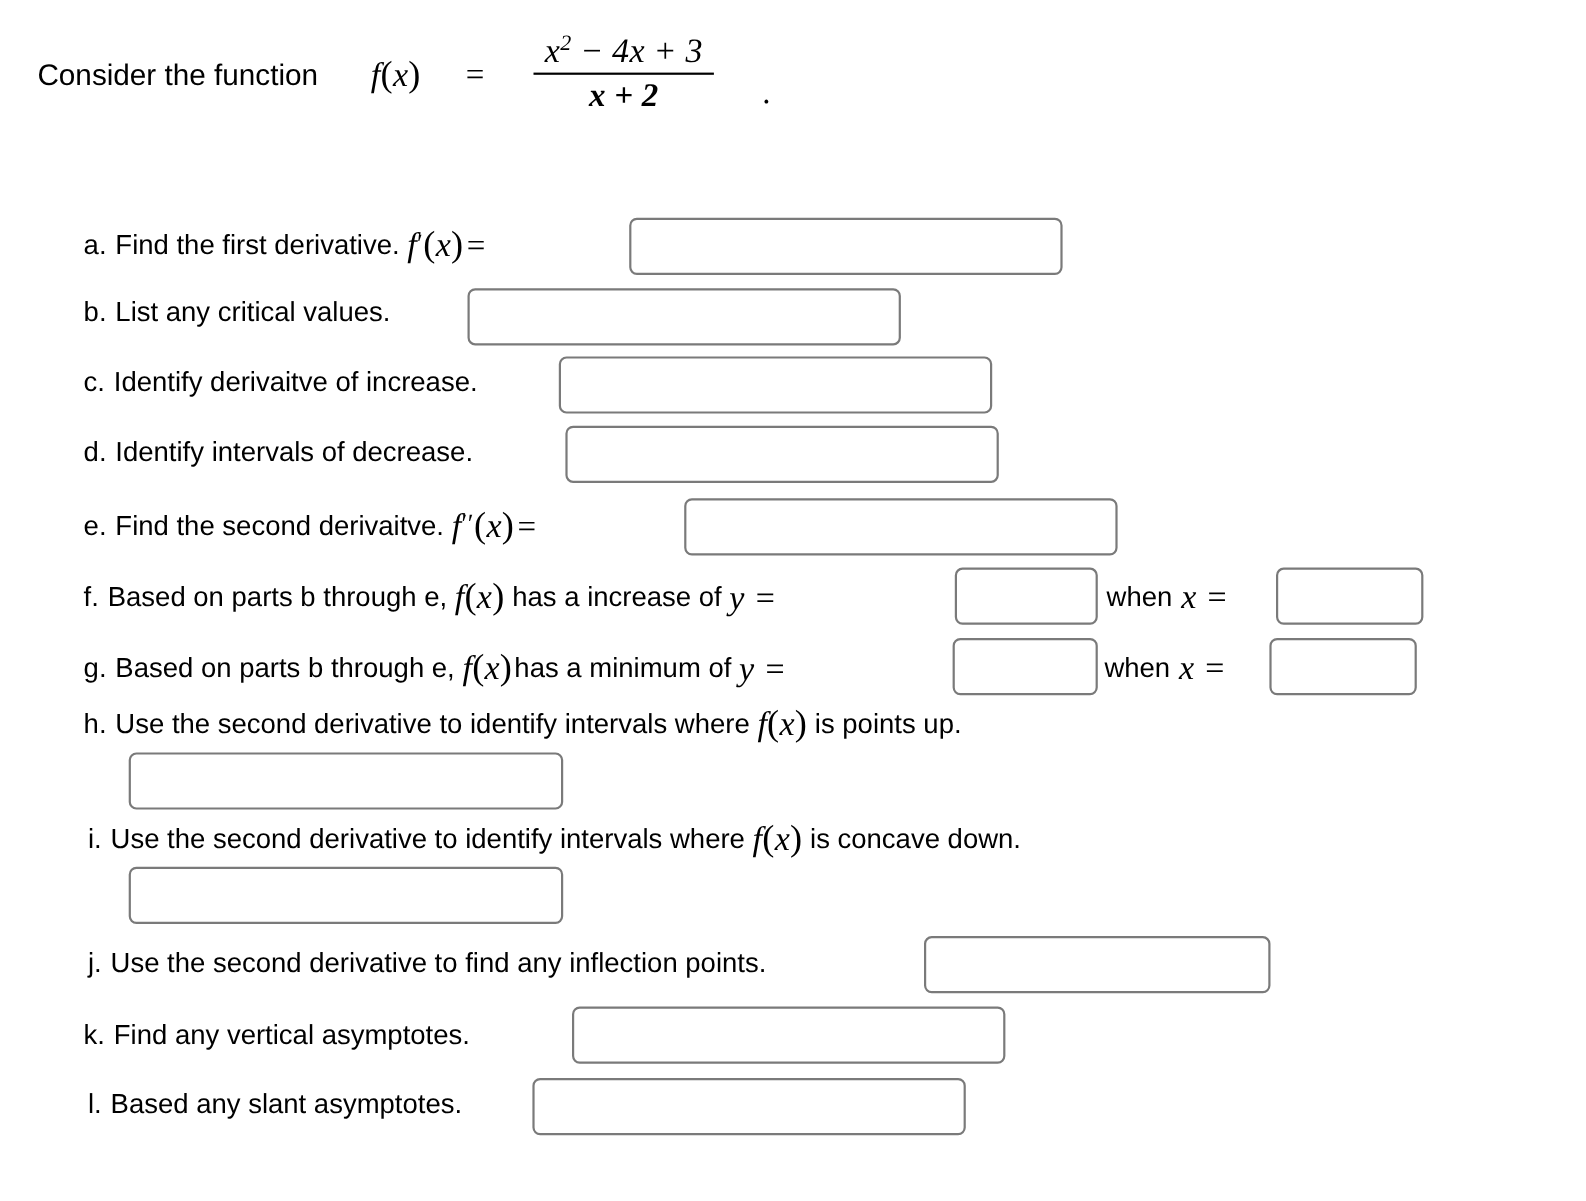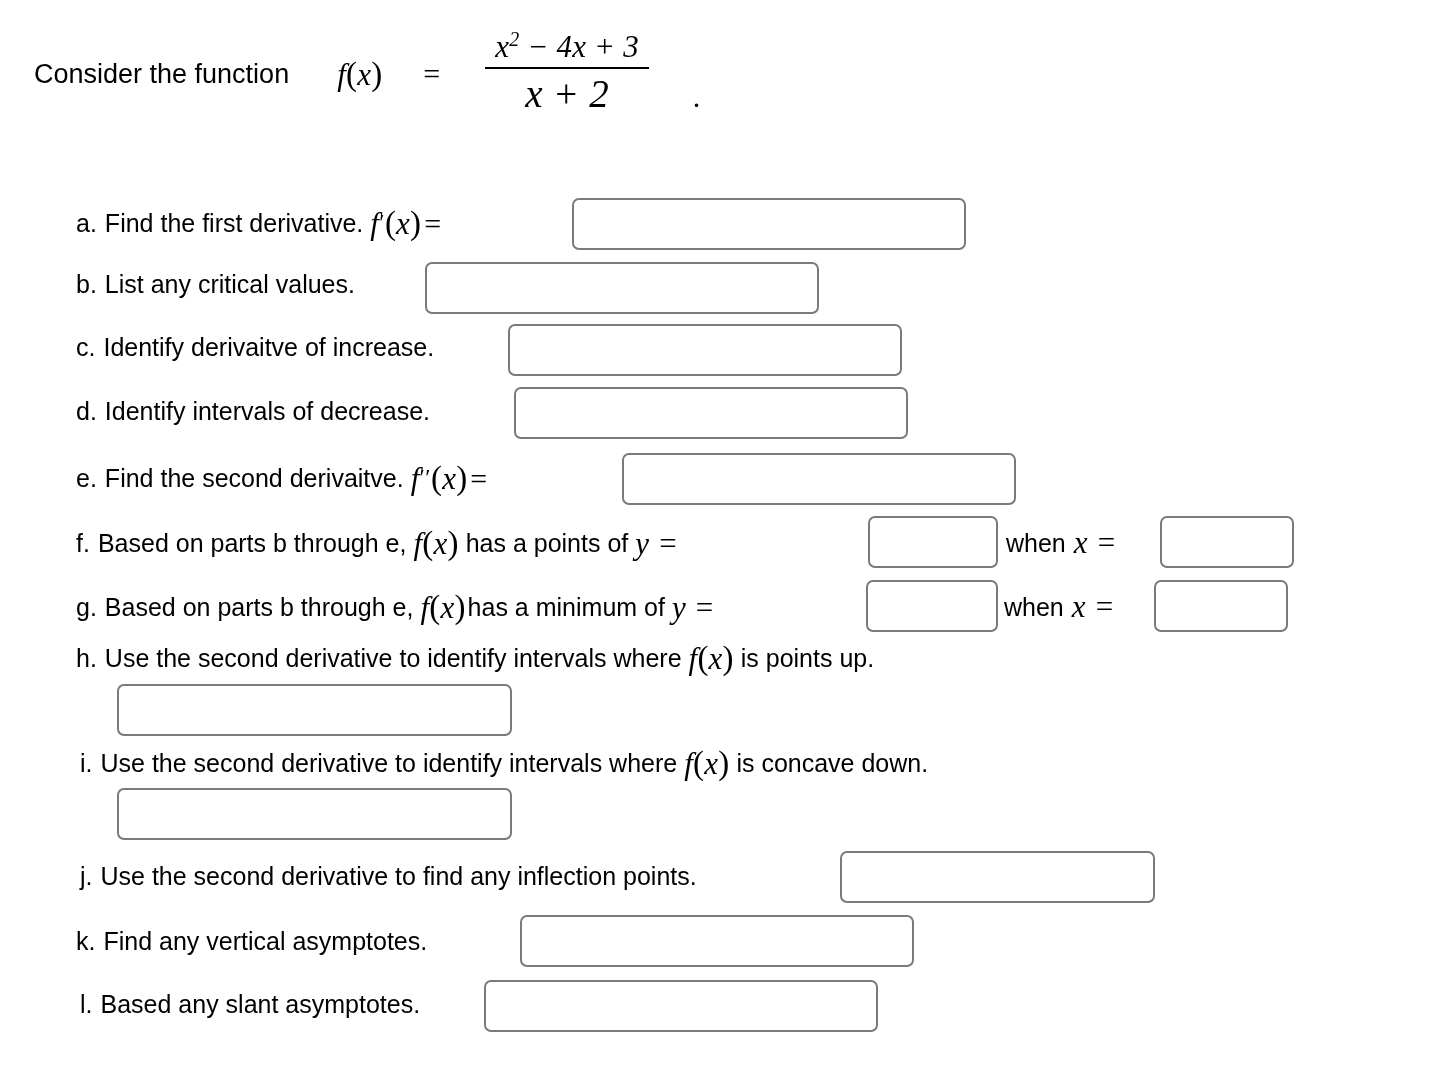--- a/index.html
+++ b/index.html
@@ -67,21 +67,22 @@
     padding: 0 10px 2px 10px;
     font-size: 31px;
   }
   .frac .bar {
     width: 100%;
     height: 2px;
     background: #000;
   }
   .frac .den {
     padding: 2px 10px 0 10px;
-    font-size: 39px;
+    font-size: 30px;
+    font-weight: bold;
   }
   .sup {
     font-size: 20px;
     vertical-align: super;
     font-style: italic;
   }
   .period {
     font-family: "Liberation Serif", serif;
     font-size: 30px;
     align-self: flex-end;
@@ -161,21 +162,21 @@
   <span class="label plain">Find the second derivaitve.</span>
   <span class="math"><span>f</span><span class="prime">′</span><span class="prime">′</span><span class="paren">(</span><span>x</span><span class="paren">)</span></span>
   <span class="eq">=</span>
 </div>
 <input class="answer-box" style="left: 622px; top: 453px; width: 394px; height: 52px;" placeholder="">
 
 <div class="row" style="left:76px; top:525px;">
   <span class="marker plain">f.</span>
   <span class="label plain">Based on parts b through e,</span>
   <span class="math"><span>f</span><span class="paren">(</span><span>x</span><span class="paren">)</span></span>
-  <span class="label plain" style="margin-left:7px;">has a points of</span>
+  <span class="label plain" style="margin-left:7px;">has a increase of</span>
   <span class="math">y =</span>
 </div>
 <input class="answer-box" style="left: 868px; top: 516px; width: 130px; height: 52px;">
 <div class="row" style="left:1006px; top:525px;">
   <span class="plain">when</span>
   <span class="math" style="margin-left:8px;">x =</span>
 </div>
 <input class="answer-box" style="left: 1160px; top: 516px; width: 134px; height: 52px;">
 
 <div class="row" style="left:76px; top:589px;">

